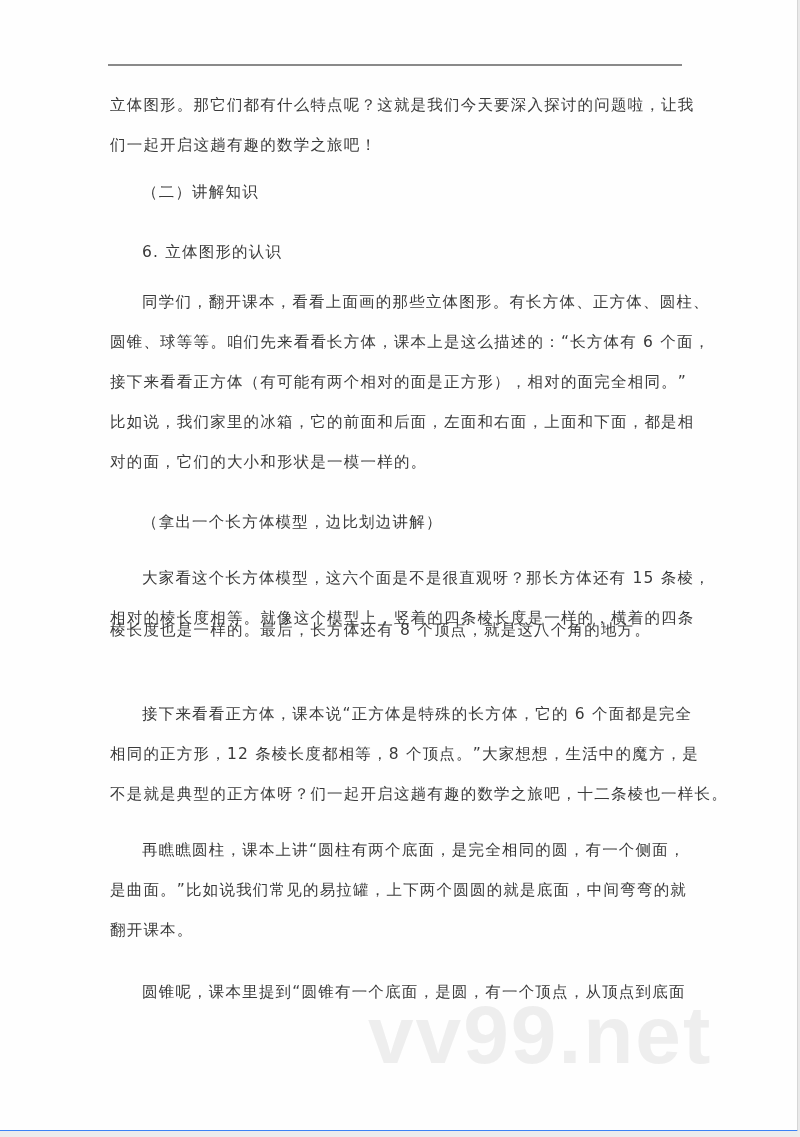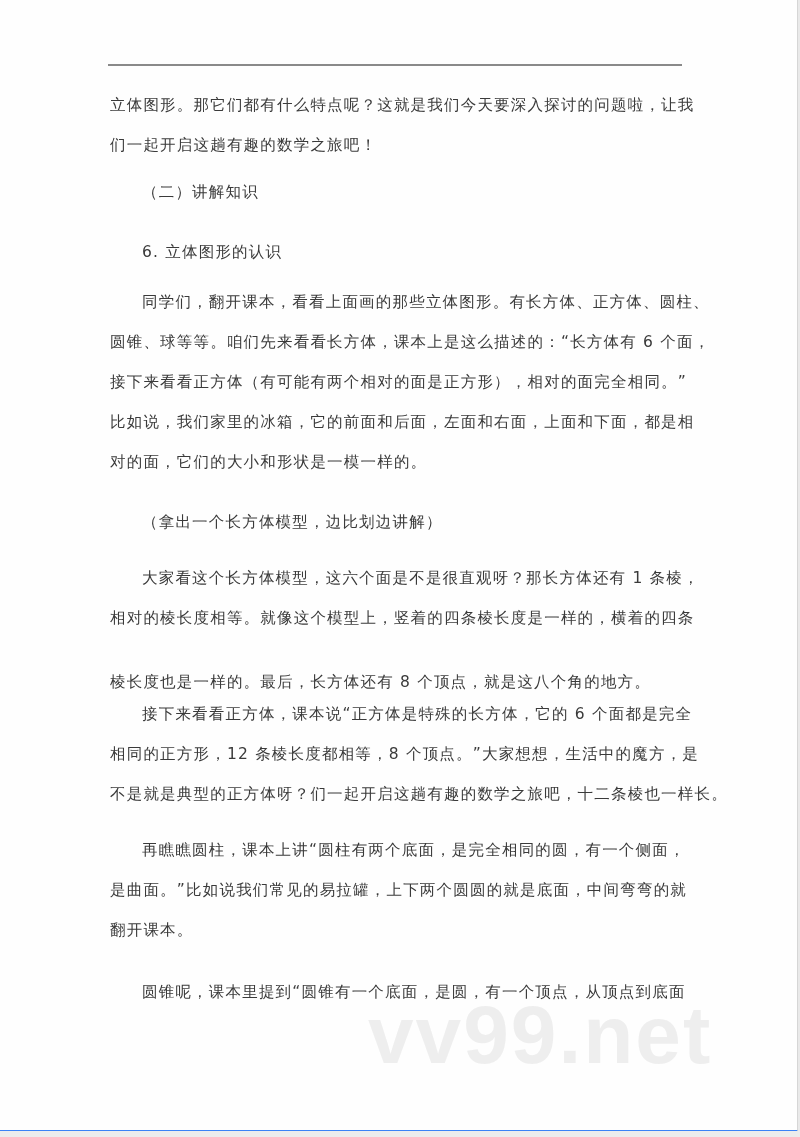--- a/index.html
+++ b/index.html
@@ -80,23 +80,23 @@
     <div class="line" style="top:95px">立体图形。那它们都有什么特点呢？这就是我们今天要深入探讨的问题啦，让我</div>
     <div class="line" style="top:135px">们一起开启这趟有趣的数学之旅吧！</div>
     <div class="line indent" style="top:182px">（二）讲解知识</div>
     <div class="line indent" style="top:242px">6. 立体图形的认识</div>
     <div class="line indent" style="top:292px">同学们，翻开课本，看看上面画的那些立体图形。有长方体、正方体、圆柱、</div>
     <div class="line" style="top:332px">圆锥、球等等。咱们先来看看长方体，课本上是这么描述的：“长方体有 6 个面，</div>
     <div class="line" style="top:372px">接下来看看正方体（有可能有两个相对的面是正方形），相对的面完全相同。”</div>
     <div class="line" style="top:412px">比如说，我们家里的冰箱，它的前面和后面，左面和右面，上面和下面，都是相</div>
     <div class="line" style="top:452px">对的面，它们的大小和形状是一模一样的。</div>
     <div class="line indent" style="top:512px">（拿出一个长方体模型，边比划边讲解）</div>
-    <div class="line indent" style="top:568px">大家看这个长方体模型，这六个面是不是很直观呀？那长方体还有  1 条棱，</div>
+    <div class="line indent" style="top:568px">大家看这个长方体模型，这六个面是不是很直观呀？那长方体还有  15 条棱，</div>
     <div class="line" style="top:608px">相对的棱长度相等。就像这个模型上，竖着的四条棱长度是一样的，横着的四条</div>
-    <div class="line" style="top:672px">棱长度也是一样的。最后，长方体还有 8 个顶点，就是这八个角的地方。</div>
+    <div class="line" style="top:620px">棱长度也是一样的。最后，长方体还有 8 个顶点，就是这八个角的地方。</div>
     <div class="line indent" style="top:704px">接下来看看正方体，课本说“正方体是特殊的长方体，它的 6 个面都是完全</div>
     <div class="line" style="top:744px">相同的正方形，12 条棱长度都相等，8 个顶点。”大家想想，生活中的魔方，是</div>
     <div class="line" style="top:784px">不是就是典型的正方体呀？们一起开启这趟有趣的数学之旅吧，十二条棱也一样长。</div>
     <div class="line indent" style="top:840px">再瞧瞧圆柱，课本上讲“圆柱有两个底面，是完全相同的圆，有一个侧面，</div>
     <div class="line" style="top:880px">是曲面。”比如说我们常见的易拉罐，上下两个圆圆的就是底面，中间弯弯的就</div>
     <div class="line" style="top:920px">翻开课本。</div>
     <div class="line indent" style="top:982px">圆锥呢，课本里提到“圆锥有一个底面，是圆，有一个顶点，从顶点到底面</div>
   </div>
 
   <div class="watermark">vv99.net</div>

